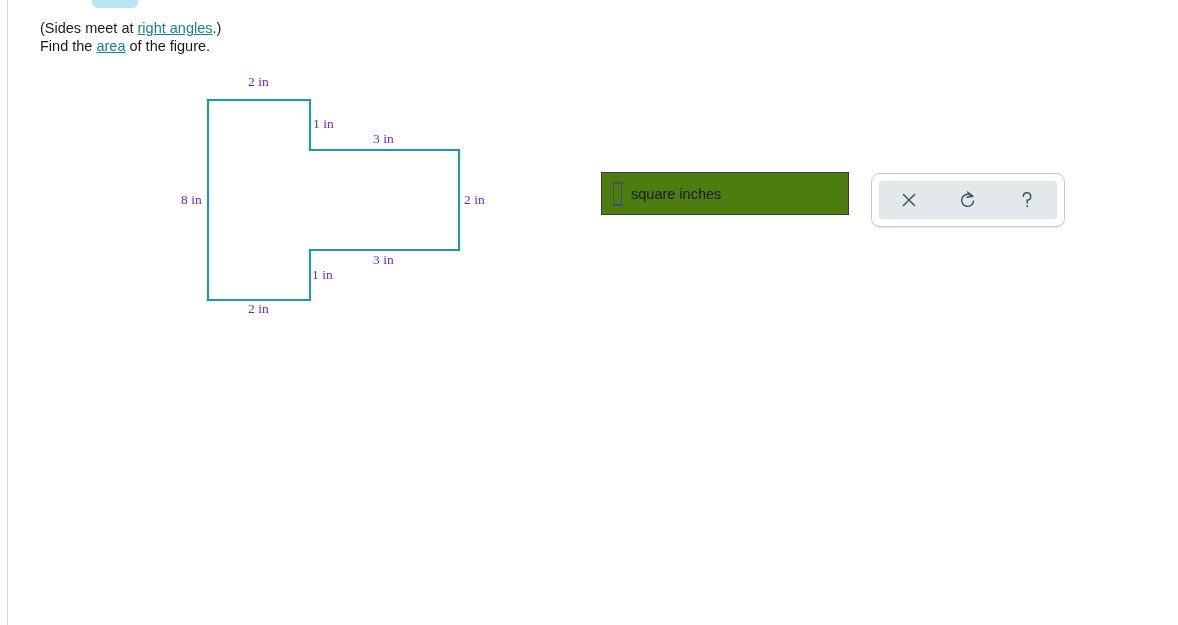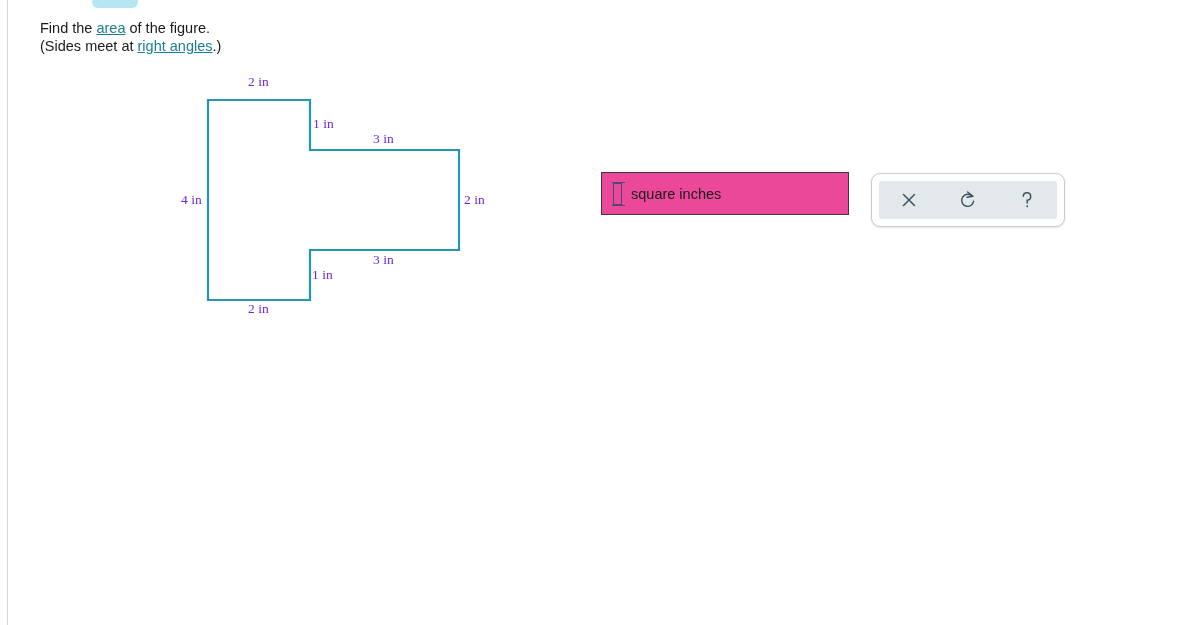--- a/index.html
+++ b/index.html
@@ -73,21 +73,21 @@
   }
 
   
   .answer-box {
     position: absolute;
     left: 601px;
     top: 172px;
     width: 248px;
     height: 43px;
     border: 1px solid #3a3a3a;
-    background: #ec4899;
+    background: #4d7c0f;
     box-sizing: border-box;
     display: flex;
     align-items: center;
     padding-left: 11px;
     cursor: text;
   }
   .mathfield-slot {
     width: 9px;
     height: 22px;
     border: 1px solid #4a4a79;
@@ -150,33 +150,33 @@
   .tool-btn svg { display: block; }
 </style>
 </head>
 <body>
 
 <div class="left-rule"></div>
 
 <div class="top-chip"></div>
 
 <div class="prompt">
+  <span class="line"><span>(Sides meet at </span><span class="lnk">right angles</span><span>.)</span></span>
   <span class="line"><span>Find the </span><span class="lnk">area</span><span> of the figure.</span></span>
-  <span class="line"><span>(Sides meet at </span><span class="lnk">right angles</span><span>.)</span></span>
 </div>
 
 <div class="figure">
   <svg width="350" height="260" viewBox="0 0 350 260">
     <polygon id="fig-poly" points="48,28 150,28 150,78 299,78 299,178 150,178 150,228 48,228" fill="#ffffff" stroke="#2196b5" stroke-width="2.2" stroke-linejoin="miter"></polygon>
   </svg>
 
   <span class="fig-label" style="left:88px;  top:2px;">2 in</span>
   <span class="fig-label" style="left:153px; top:44px;">1 in</span>
   <span class="fig-label" style="left:213px; top:59px;">3 in</span>
-  <span class="fig-label" style="left:21px;  top:120px;">4 in</span>
+  <span class="fig-label" style="left:21px;  top:120px;">8 in</span>
   <span class="fig-label" style="left:304px; top:120px;">2 in</span>
   <span class="fig-label" style="left:213px; top:180px;">3 in</span>
   <span class="fig-label" style="left:152px; top:195px;">1 in</span>
   <span class="fig-label" style="left:88px;  top:229px;">2 in</span>
 </div>
 
 <div class="answer-box">
   <span class="mathfield-slot"></span>
   <span class="unit-text">square inches</span>
 </div>

